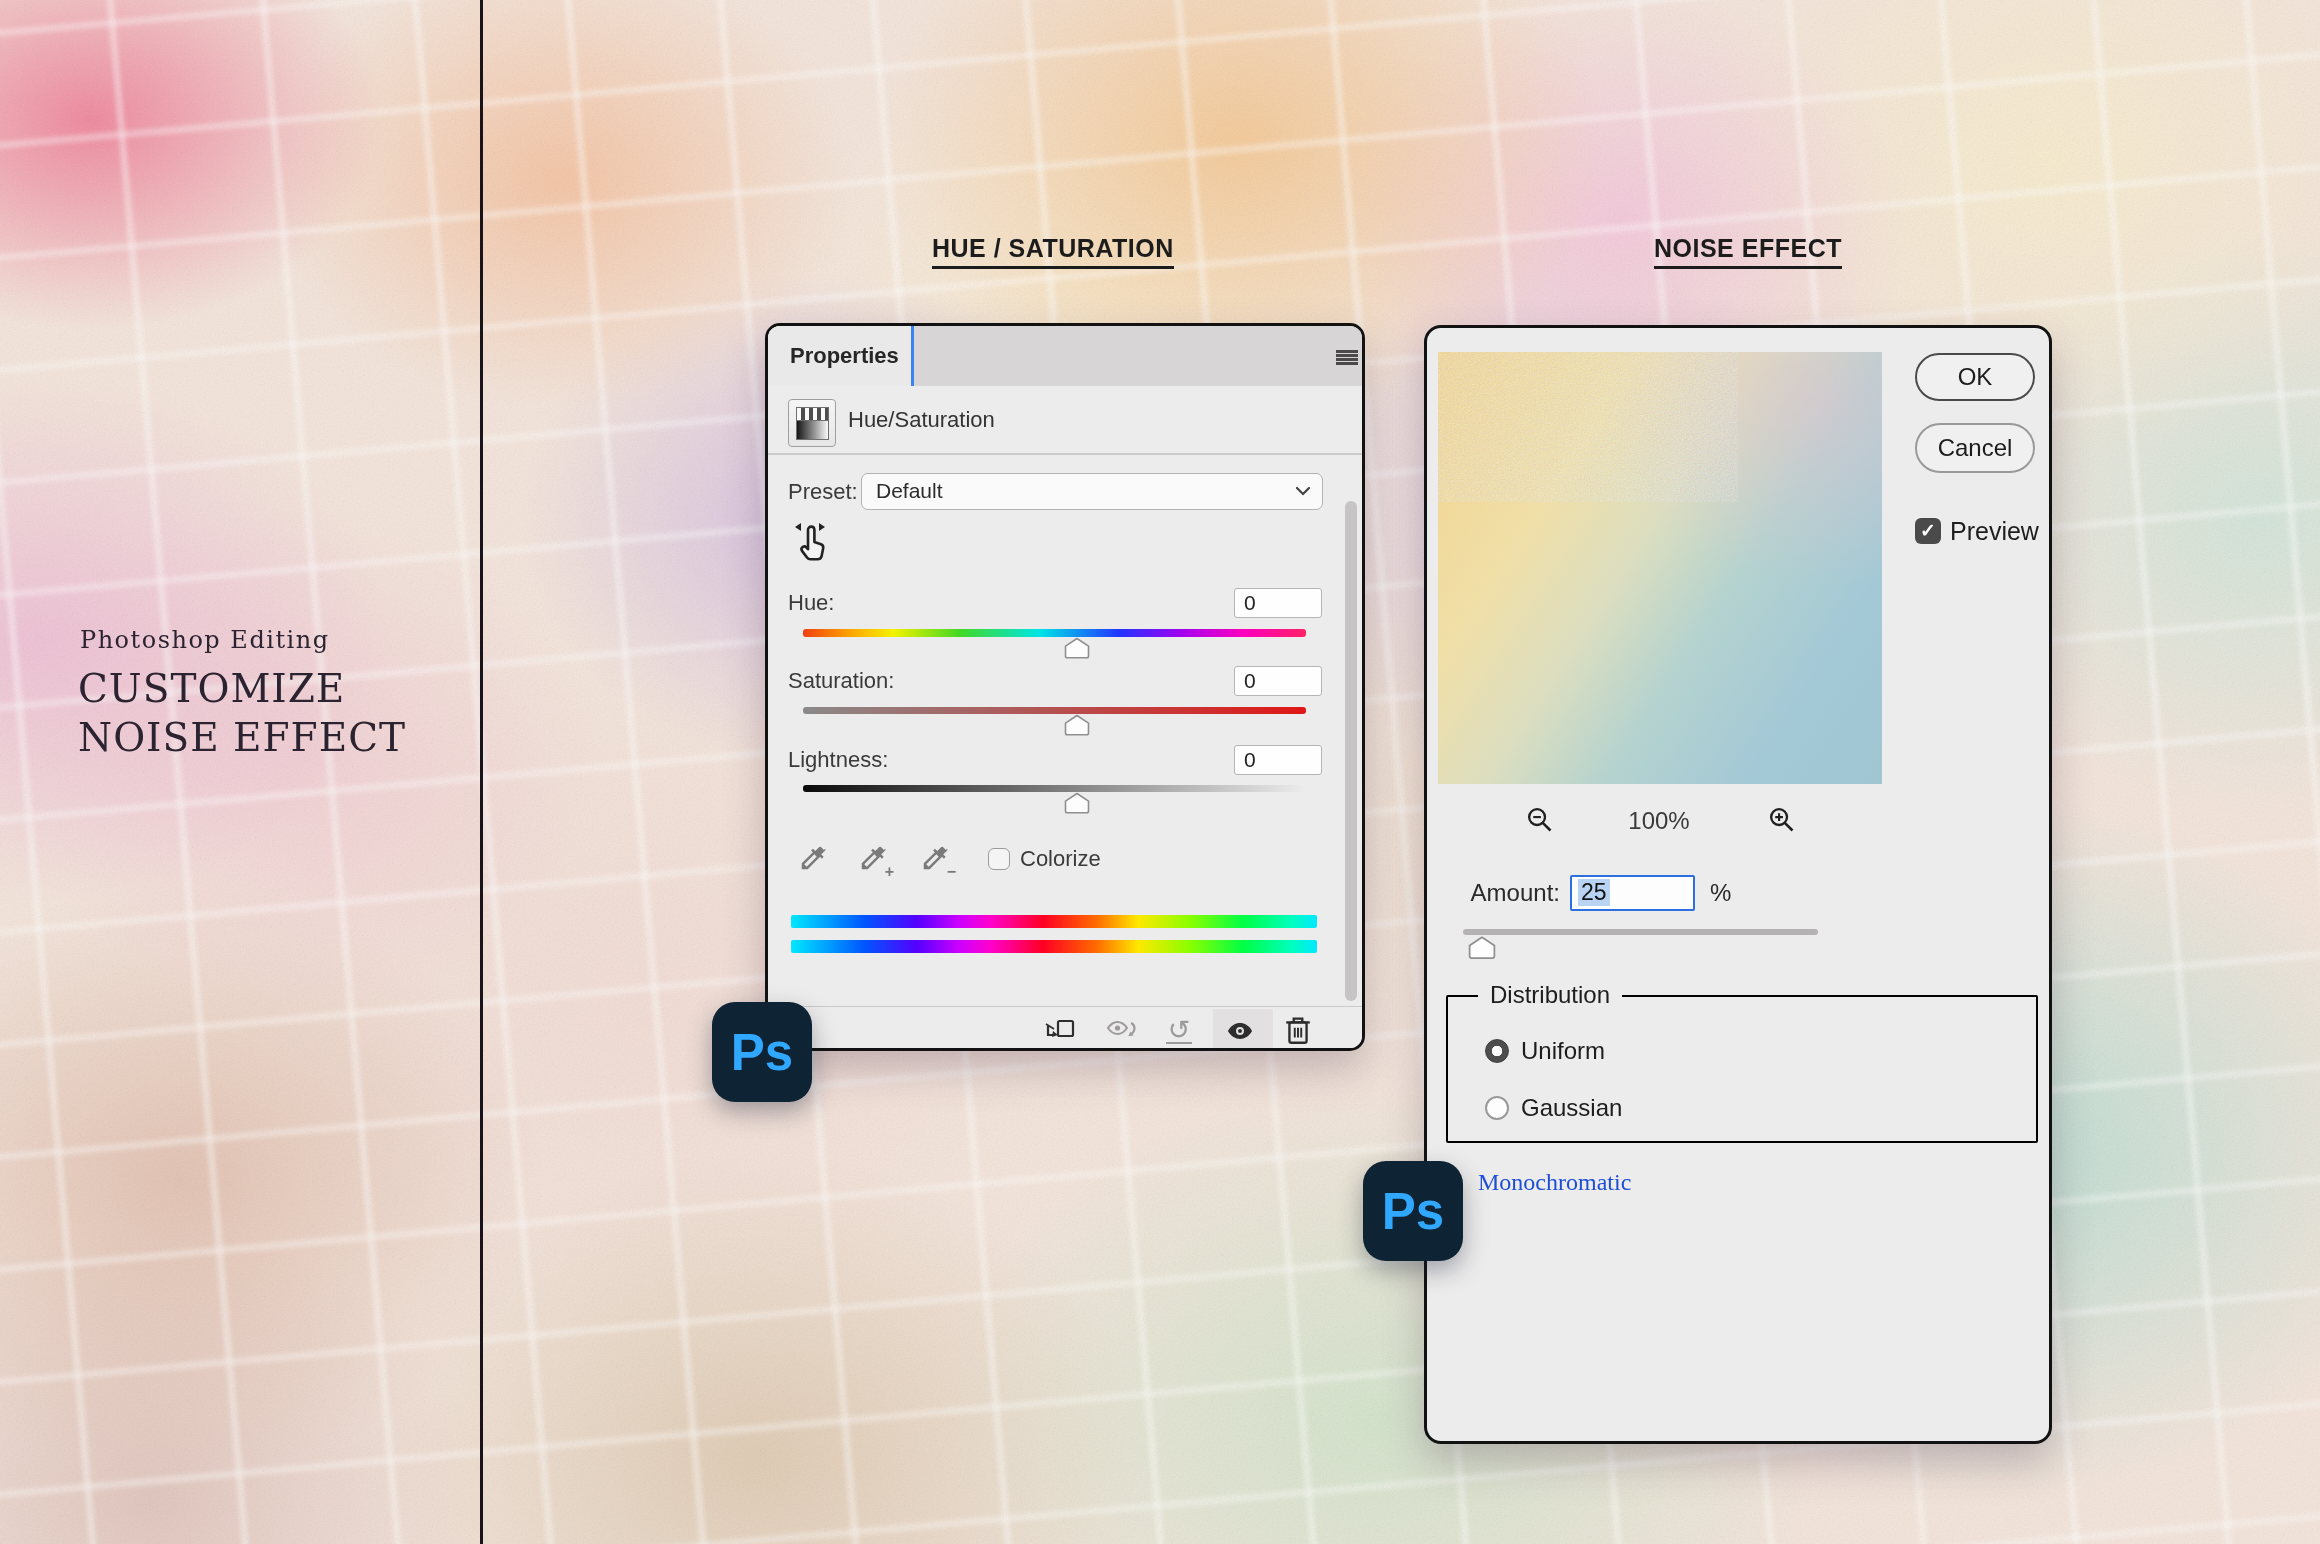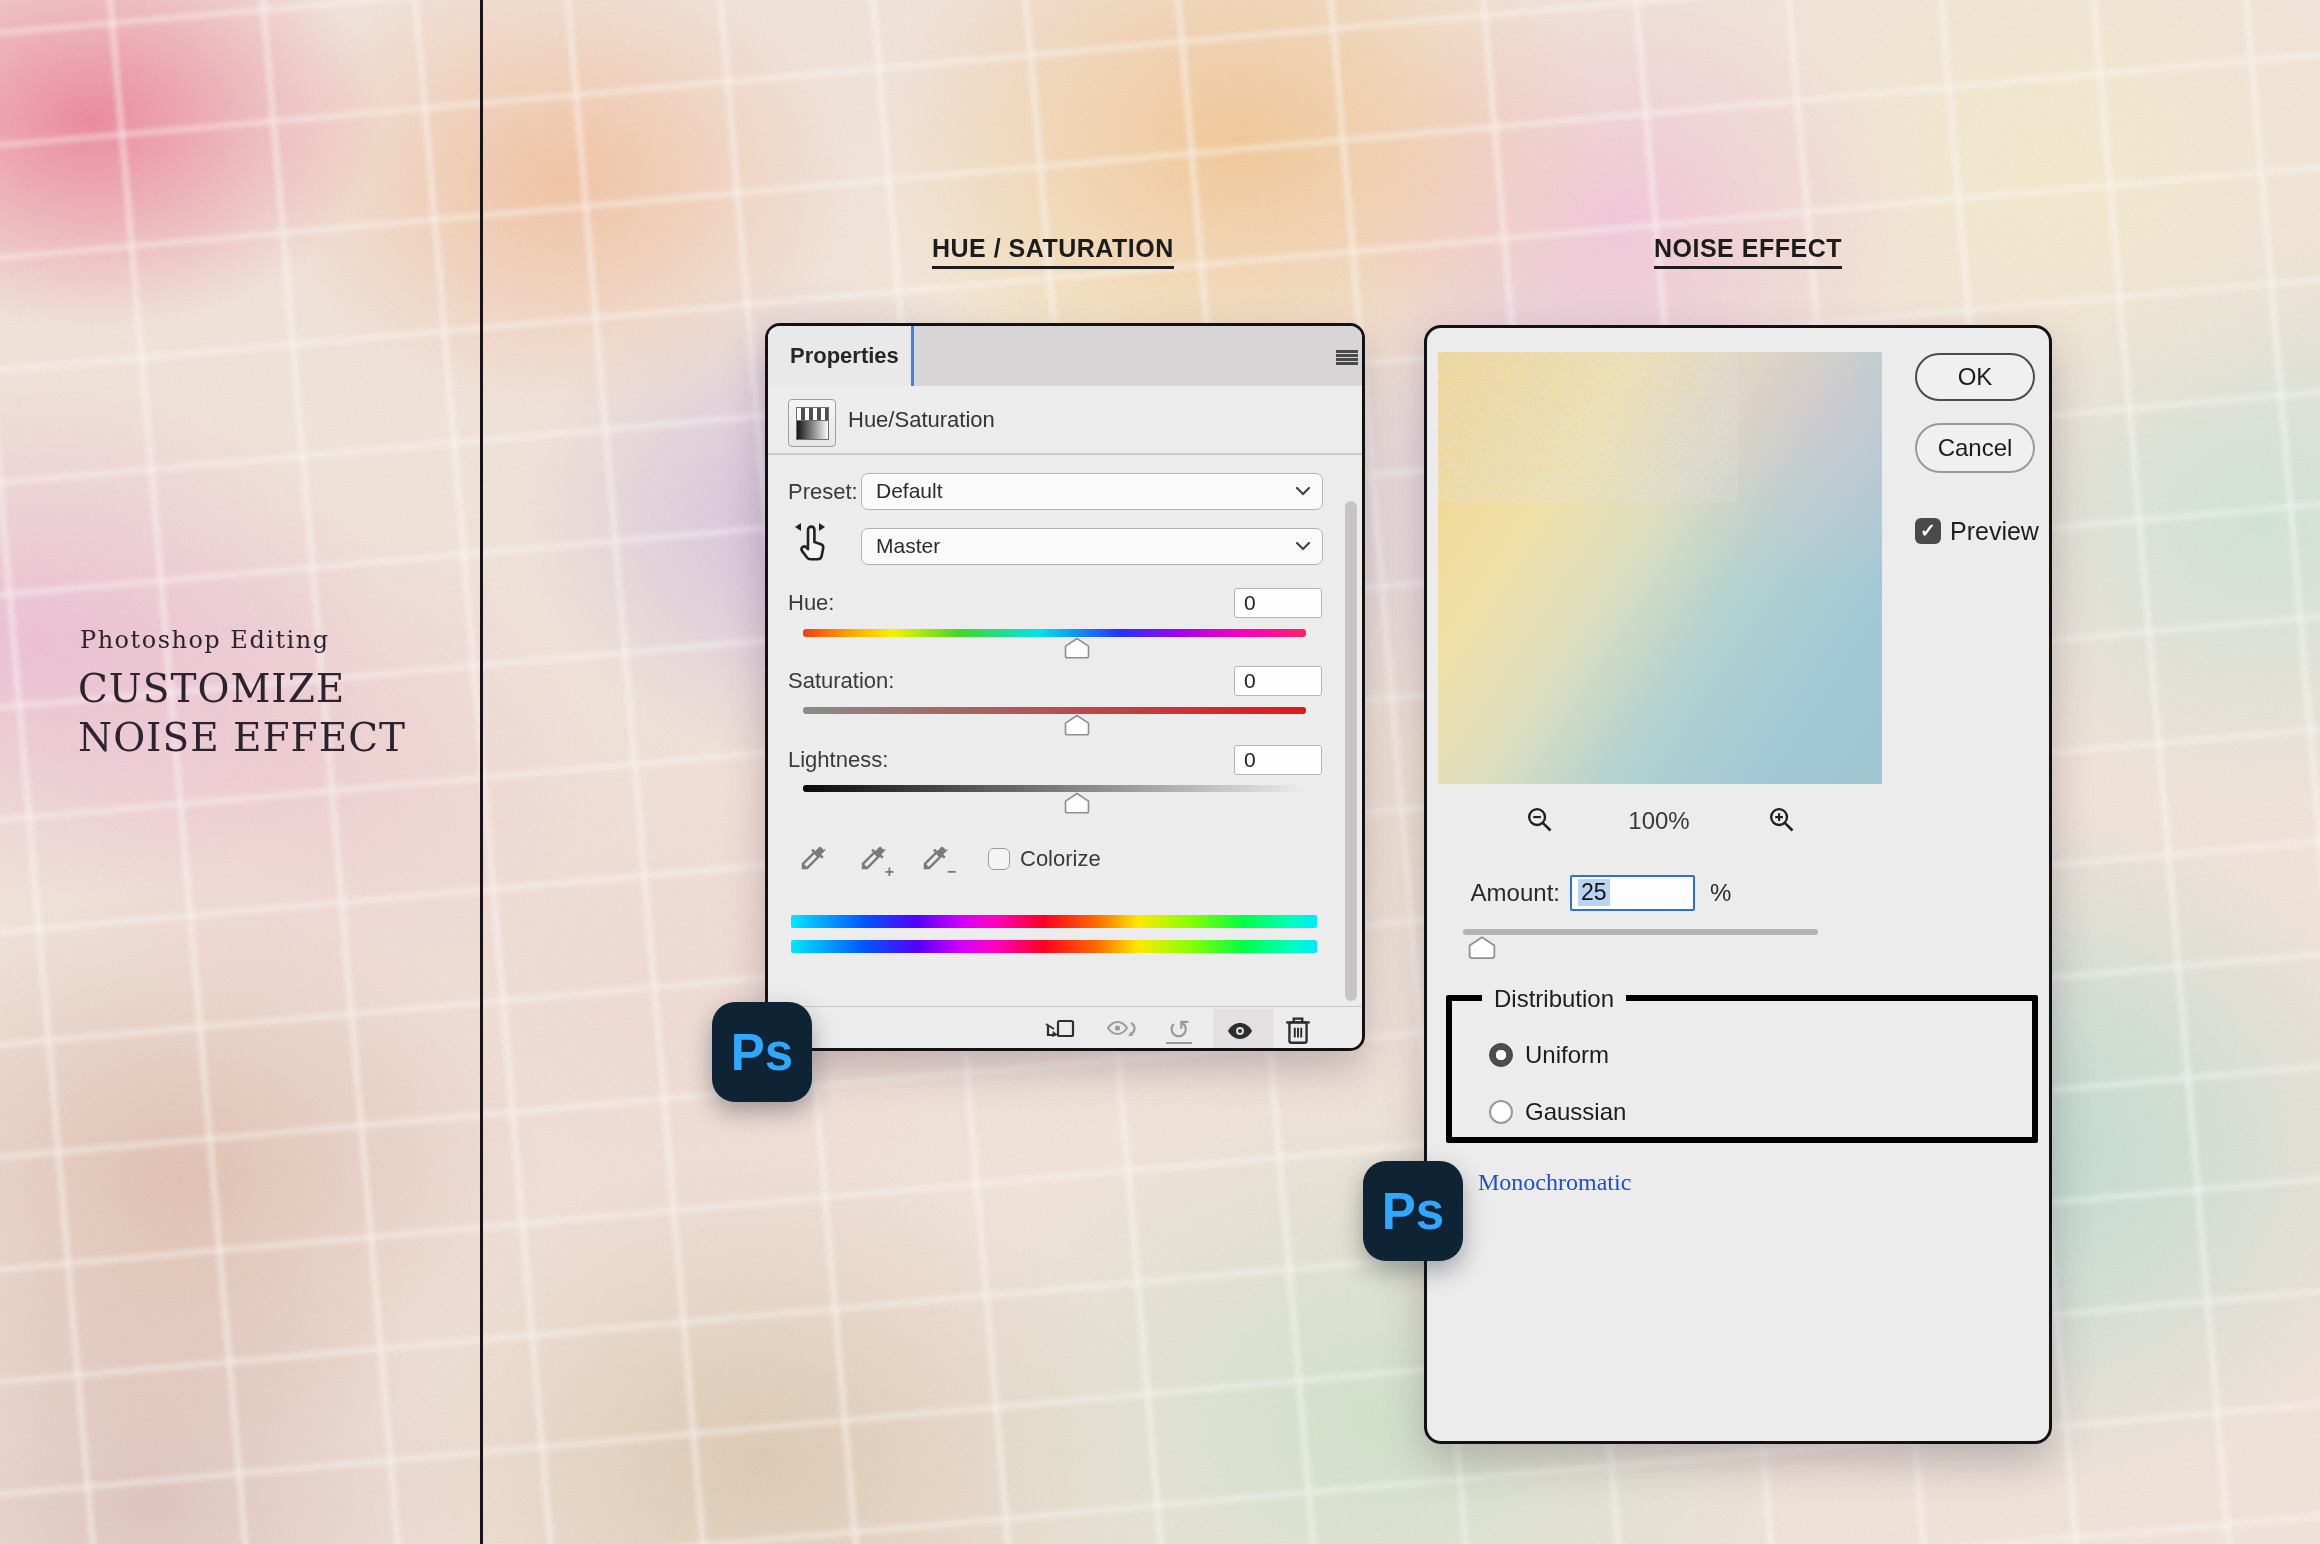--- a/index.html
+++ b/index.html
@@ -119,21 +119,21 @@
     font-size:24px; color:#3a3a3a; }
   .amount-label { position:absolute; left:16px; top:547px; width:117px; text-align:right;
     font-size:24px; color:#2a2a2a; line-height:36px; }
   .amount-input { position:absolute; left:143px; top:547px; width:125px; height:36px;
     background:#fdfdfd; border:2.5px solid #2e6fe0; border-radius:2px; font-size:23px; color:#111; }
   .amount-input .sel { position:absolute; left:6px; top:2px; line-height:27px; padding:0 3px; background:#b9d4f2; }
   .amount-unit { position:absolute; left:283px; top:547px; font-size:24px; color:#2a2a2a; line-height:36px; }
   .amount-track { position:absolute; left:36px; top:601px; width:355px; height:6px;
     background:#b4b2b2; border-radius:3px; }
   .fieldset { position:absolute; left:19px; top:667px; width:592px; height:148px;
-    border:6px solid #000000; border-radius:2px; }
+    border:2px solid #000000; border-radius:2px; }
   .fieldset-legend { position:absolute; left:30px; top:-16px; background:#edecec;
     padding:0 12px; font-size:24px; color:#1d1d1d; }
   .radio { position:absolute; left:37px; width:24px; height:24px; border-radius:50%; }
   .radio-on { background:radial-gradient(circle at 50% 50%, #ffffff 0 5px, #4d4d4d 5.5px);
     border:1px solid #3f3f3f; }
   .radio-off { background:#fdfdfd; border:2px solid #9a9898; }
   .radio-label { position:absolute; left:73px; font-size:24px; color:#1d1d1d; line-height:24px; }
   .mono-label { position:absolute; left:51px; top:841px; font-size:24px; color:#1d4ed8;font-family:Liberation Serif, serif; }
 
   
@@ -209,26 +209,20 @@
       </svg>
     </div>
 
     <div style="position:absolute; left:24px; top:194px; width:40px; height:46px">
       <svg width="40" height="46" viewBox="0 0 40 46">
         <path d="M9 3L3 7l6 4z" fill="#222"></path>
         <path d="M27 3l6 4-6 4z" fill="#222"></path>
         <path d="M16 10c0-2 1.4-3.4 3.2-3.4S22.4 8 22.4 10v12l6.5 2.2c1.6.6 2.6 2.2 2.3 3.9l-1.5 7.6c-.4 2.1-2.2 3.6-4.3 3.6h-6.8c-1.4 0-2.8-.7-3.6-1.8l-4.8-6.4c-1-1.3-.7-3.1.5-4.1 1.1-.8 2.6-.7 3.5.3l1.8 1.9V10z" fill="#f4f3f3" stroke="#222" stroke-width="2.6" stroke-linejoin="round"></path>
       </svg>
     </div>
-    <div class="ps-select" style="top:202px">
-      <span class="val">Master</span>
-      <svg width="14" height="9" viewBox="0 0 14 9">
-        <path d="M1 1l6 6 6-6" stroke="#444" stroke-width="2.2" fill="none" stroke-linecap="round"></path>
-      </svg>
-    </div>
 
     <span class="field-label" style="left:20px; top:262px; line-height:30px">Hue:</span>
     <div class="num-input" style="top:262px">
       <span>0</span>
     </div>
     <div class="slider-track track-hue" style="top:303px"></div>
     <svg class="slider-thumb" style="left:296px; top:311px" viewBox="0 0 26 22">
       <path d="M13 1.5L24.5 9.2V19a1.8 1.8 0 01-1.8 1.8H3.3A1.8 1.8 0 011.5 19V9.2z" fill="#fdfdfd" stroke="#8f8f8f" stroke-width="1.6" stroke-linejoin="round"></path>
     </svg>
 

